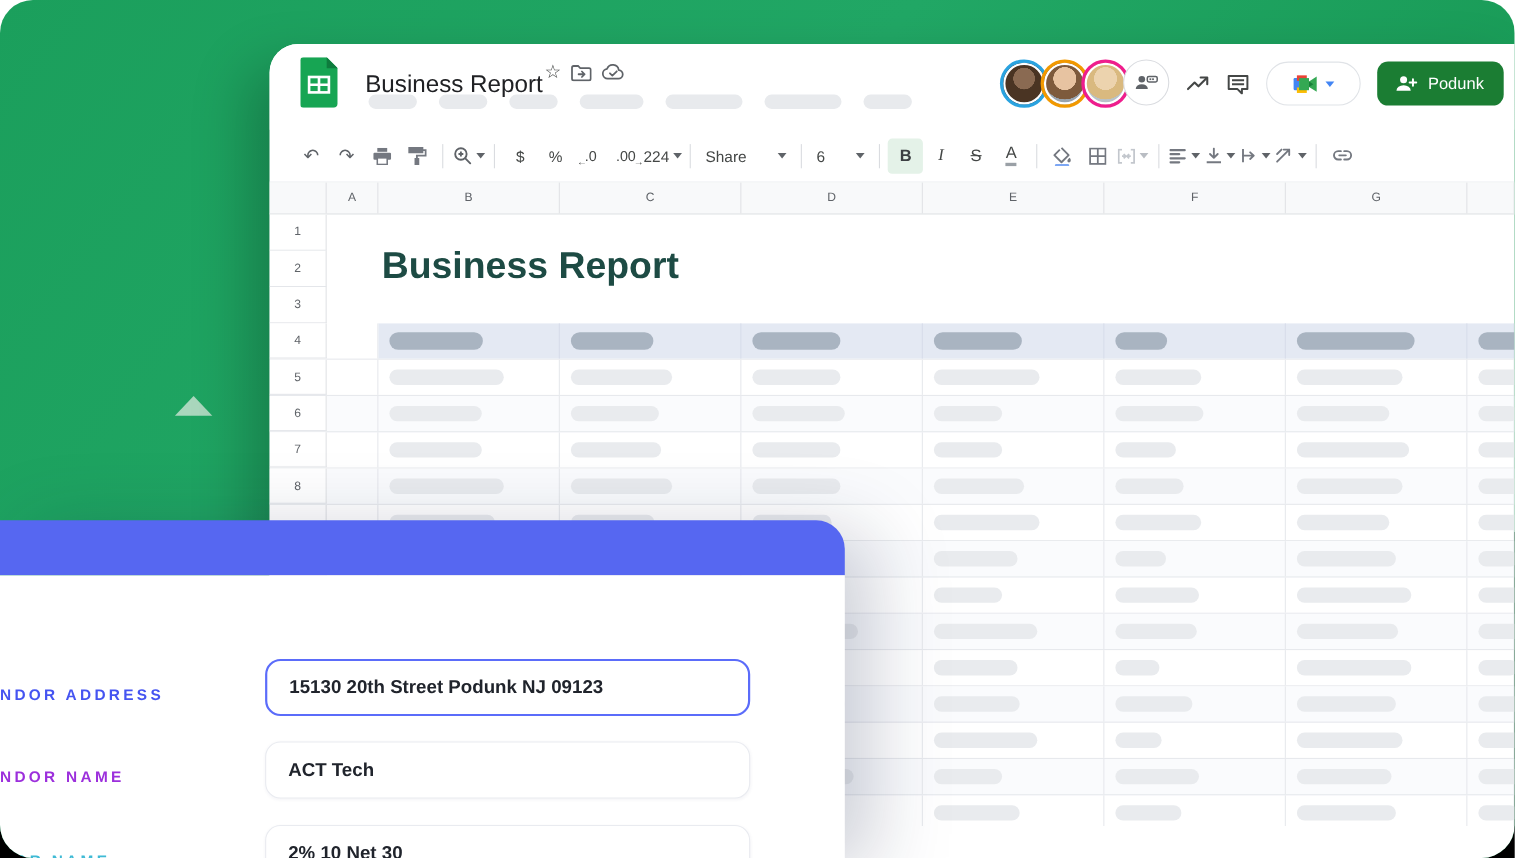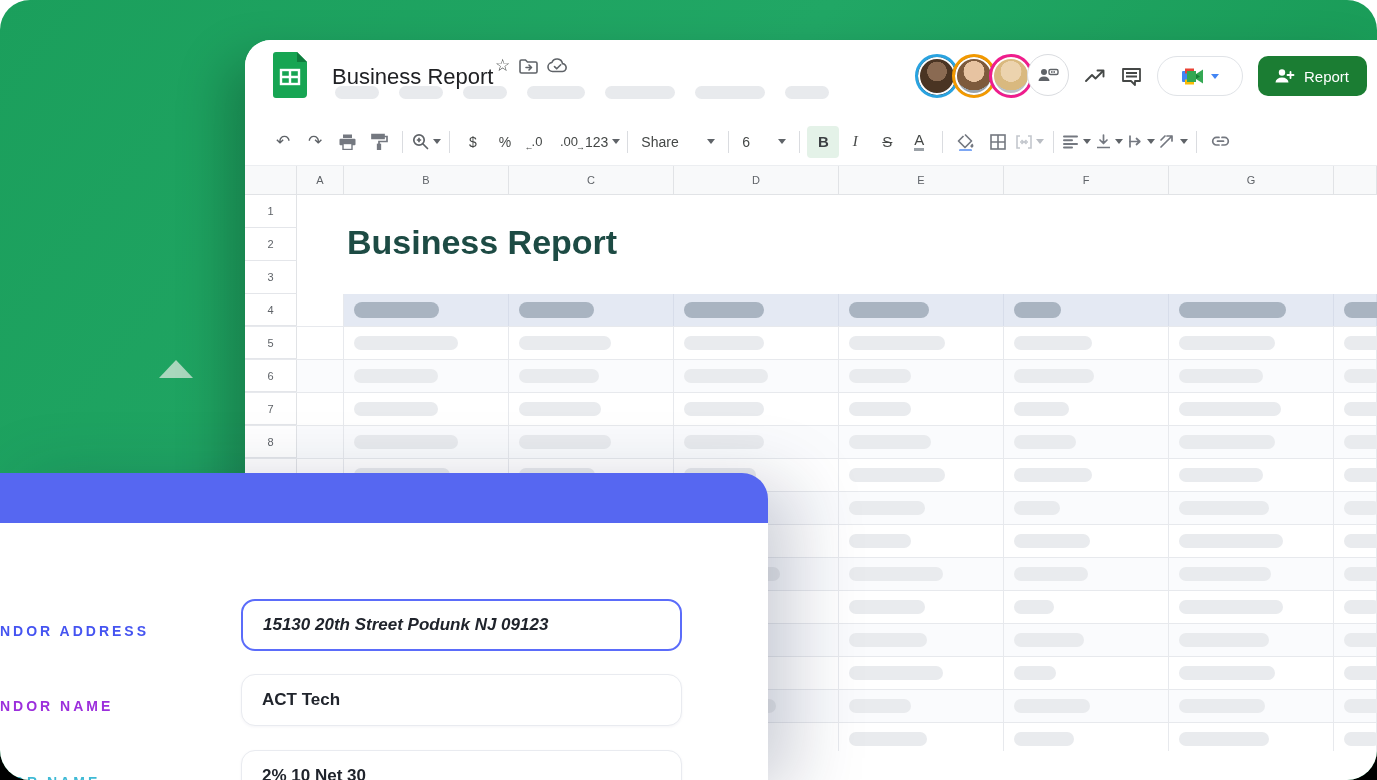--- a/index.html
+++ b/index.html
@@ -94,21 +94,21 @@
   .form-card{position:absolute;left:0;top:473px;width:768px;height:307px;z-index:5;
     filter:drop-shadow(26px 10px 34px rgba(10,20,60,.20));}
   .form-bar{height:50px;background:#5667f1;border-top-right-radius:26px;}
   .form-body{position:relative;height:257px;background:#fff;}
   .f-row{position:absolute;left:0;width:768px;}
   .f-label{position:absolute;left:0;font-size:14px;font-weight:bold;letter-spacing:3px;white-space:nowrap;}
   .f-input{position:absolute;left:241px;width:441px;height:52px;box-sizing:border-box;border-radius:14px;
     background:#fff;border:1.5px solid #e9ebf0;font-family:"Liberation Sans",sans-serif;
     font-size:17px;font-weight:bold;color:#20242c;padding:0 20px;outline:none;
     box-shadow:0 1px 3px rgba(30,40,90,.05);}
-  .f-input.active{border:2.5px solid #5b6cfa;box-shadow:none;font-style:italic;}
+  .f-input.active{border:2.5px solid #5b6cfa;box-shadow:none;}
 </style>
 </head>
 <body>
 
 <div class="page">
   <div style="position:absolute;inset:0;"></div>
   <div class="bg-triangle"></div>
 
   <div class="sheet">
 
@@ -186,21 +186,21 @@
             <path d="M15 7 l4 2.5 l-4 2.5 z" fill="#188038"></path>
           </svg>
           <span class="caret blue"></span>
         </div>
         <button class="share-btn">
           <svg width="22" height="16" viewBox="0 0 22 16" fill="#ffffff">
             <circle cx="9" cy="4.5" r="3.2"></circle>
             <path d="M2.5 14.5 a6.5 5 0 0 1 13 0 z"></path>
             <path d="M17.5 4 v6 M14.5 7 h6" stroke="#ffffff" stroke-width="1.8" stroke-linecap="round"></path>
           </svg>
-          <span>Report</span>
+          <span>Podunk</span>
         </button>
       </div>
     </div>
 
     <div class="toolbar">
       <span class="t-item" style="font-size:17px;">↶</span>
       <span class="t-item" style="font-size:17px;">↷</span>
       <span class="t-item">
         <svg width="17" height="16" viewBox="0 0 17 16" fill="#747880">
           <rect x="4" y="0.5" width="9" height="3.5"></rect>
@@ -227,21 +227,21 @@
       <span class="t-div"></span>
       <span class="t-item t-text">$</span>
       <span class="t-item t-text">%</span>
       <span class="t-item t-text">
           <span class="dec left"><span>.0</span><small>←</small></span>
         </span>
       <span class="t-item t-text">
           <span class="dec"><span>.00</span><small>→</small></span>
         </span>
       <span class="t-item t-text">
-          <span>123</span>
+          <span>224</span>
           <span class="caret"></span>
         </span>
       <span class="t-div"></span>
       <span class="t-item t-text t-font">
           <span>Share</span>
           <span class="caret"></span>
         </span>
       <span class="t-div"></span>
       <span class="t-item t-text t-size">
           <span>6</span>

